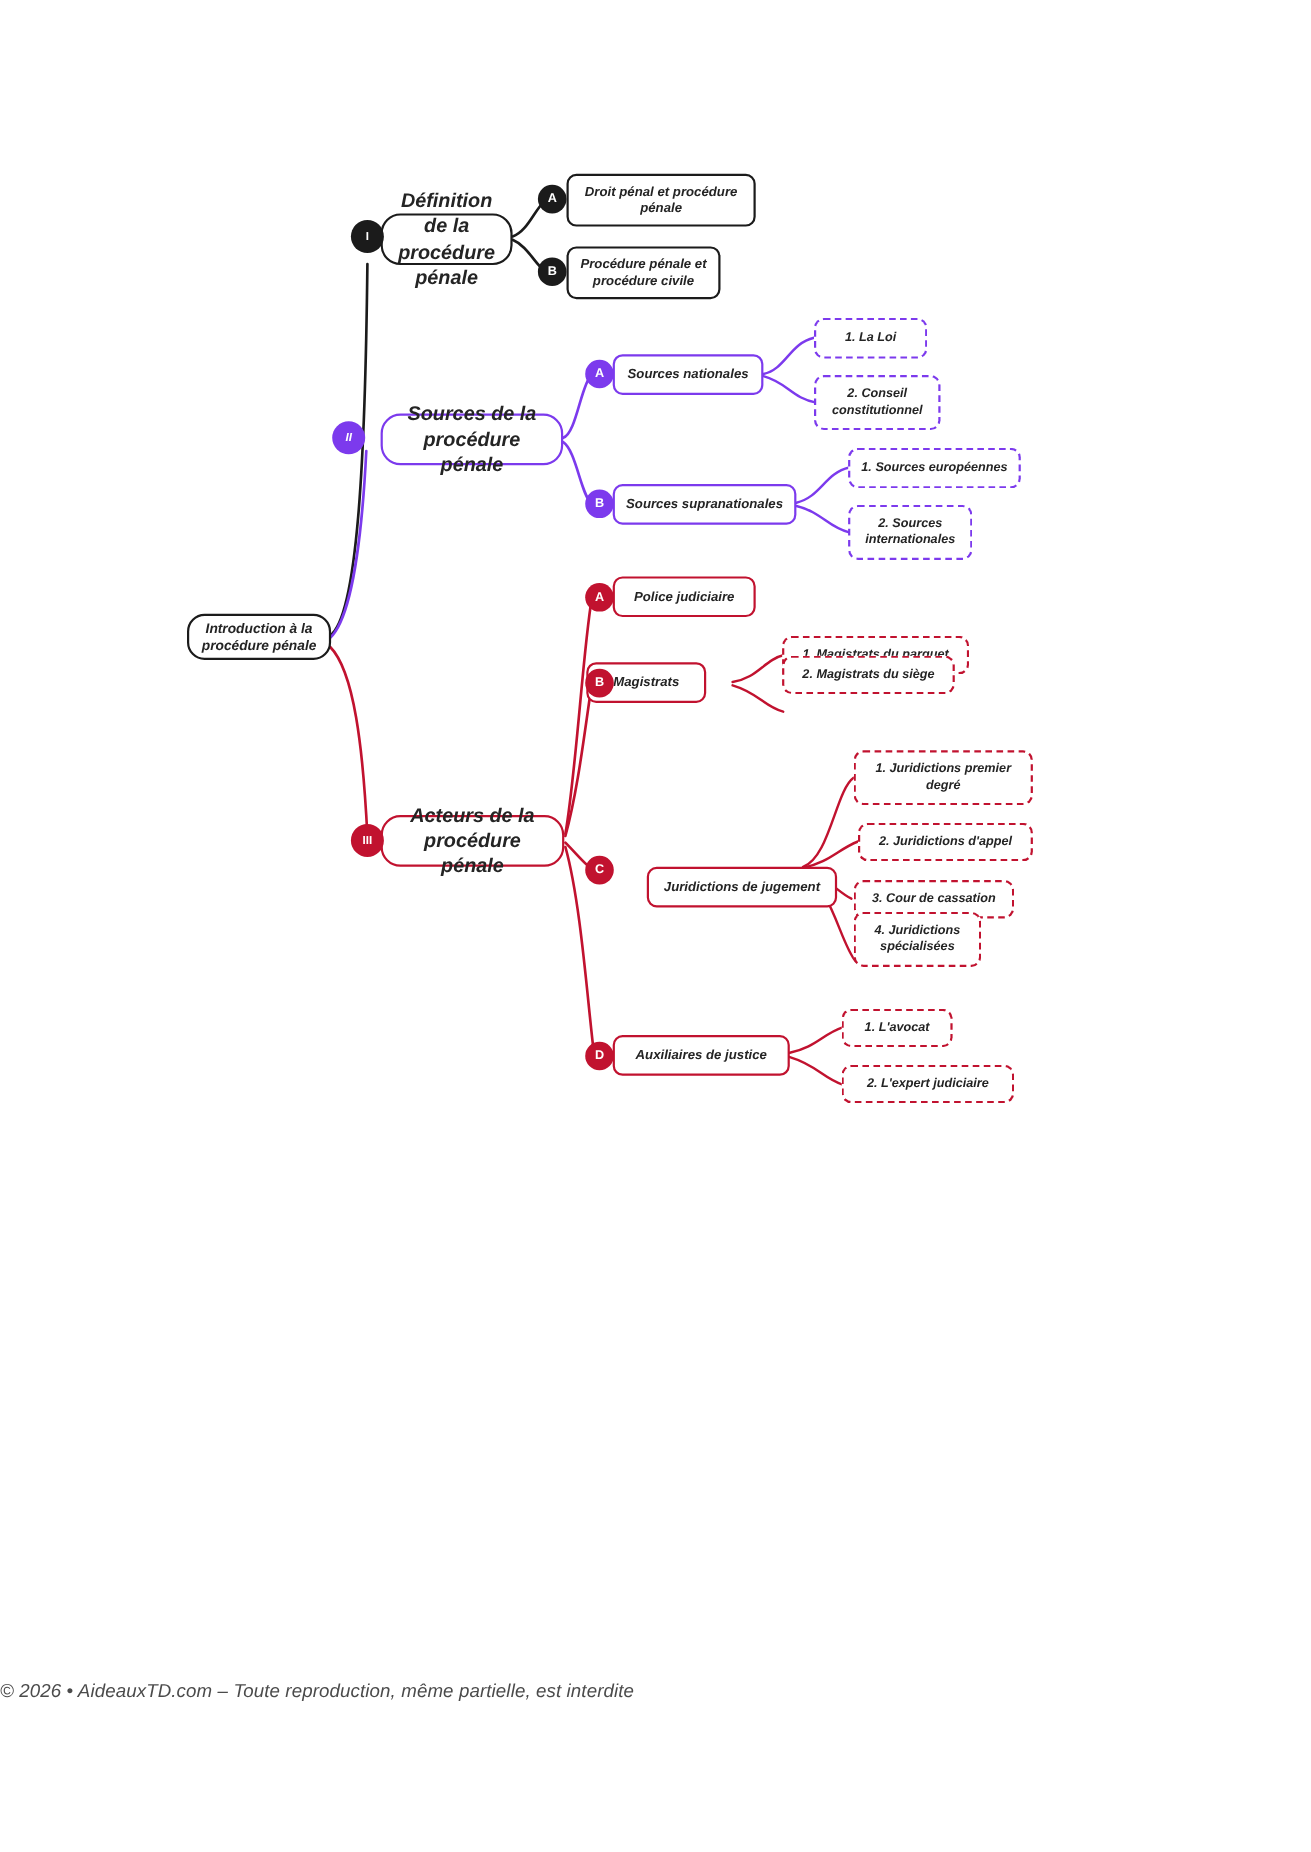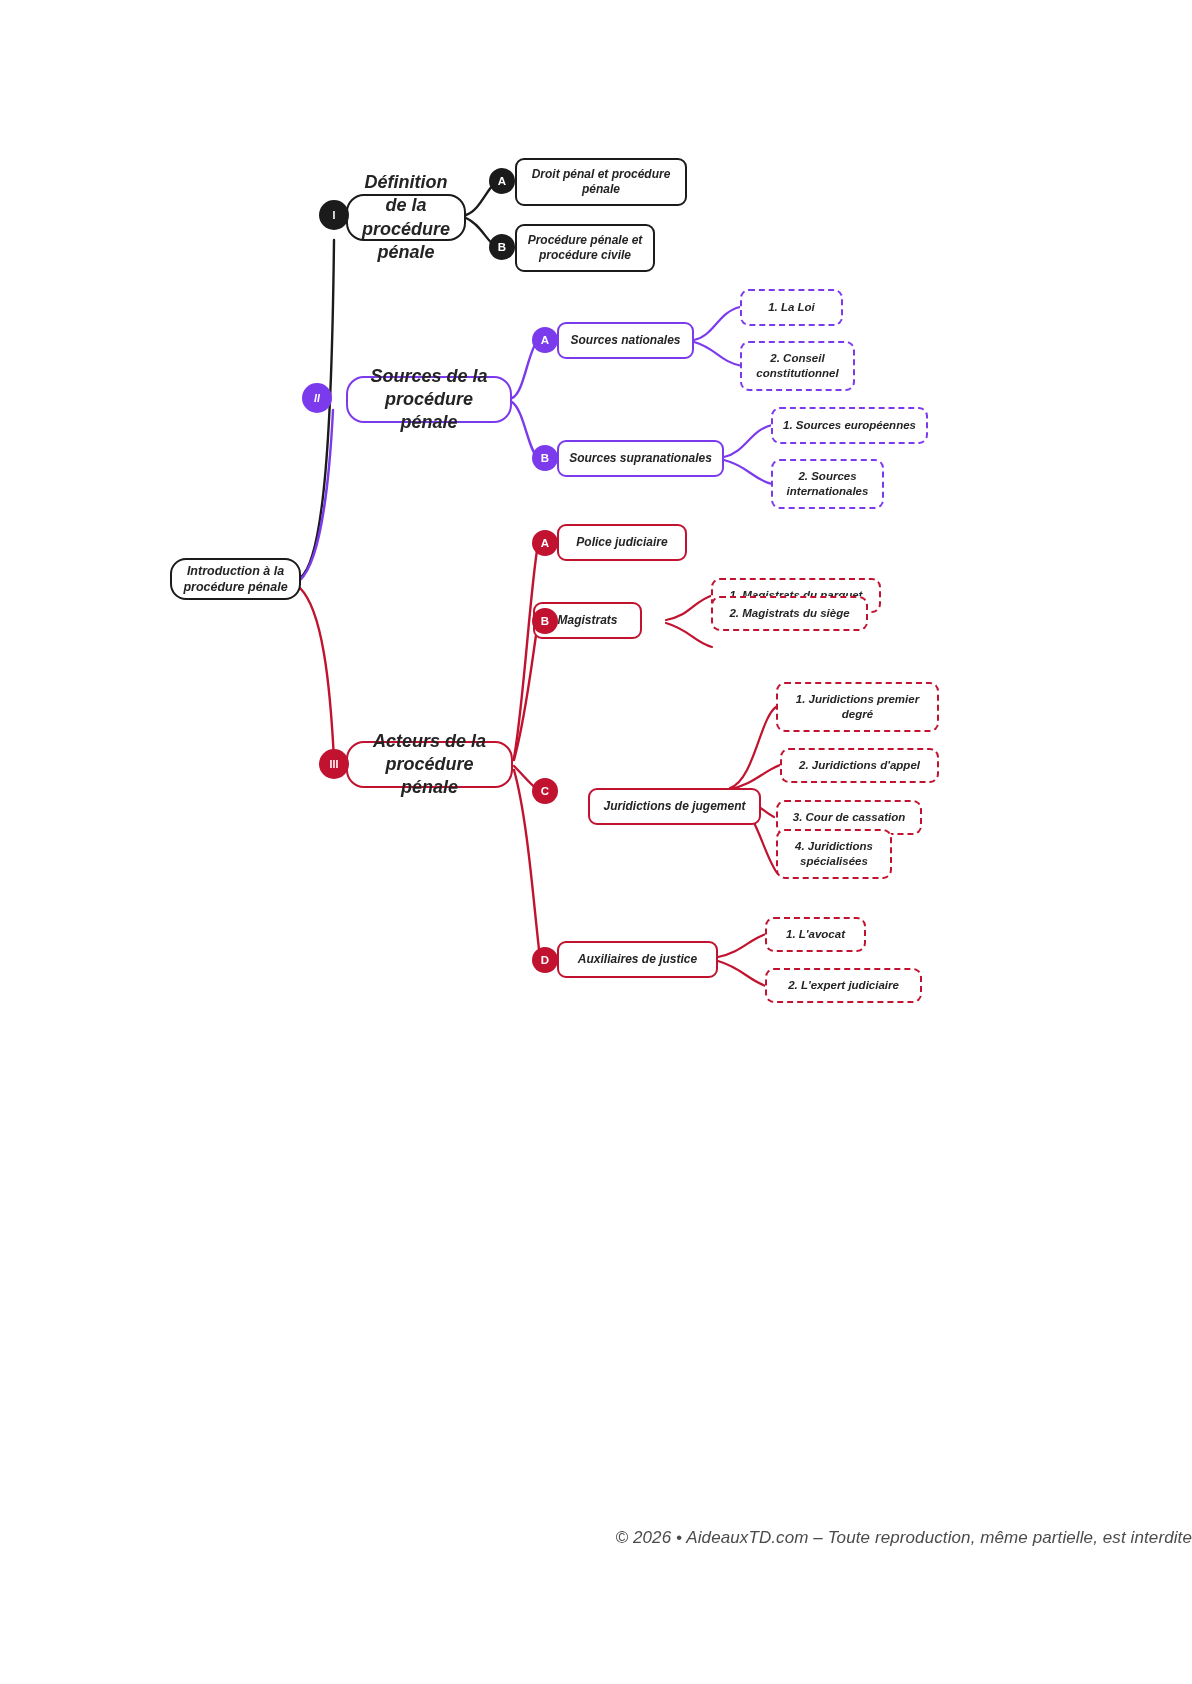--- a/index.html
+++ b/index.html
@@ -17,21 +17,21 @@
 
   
   #header {
     position: absolute; top: 0; left: 0; width: 1192px;
     text-align: center; padding-top: 17px;
     font-style: italic; font-size: 19px; color: #4b4b4b;
     letter-spacing: .2px;
   }
   #footer {
     position: absolute; top: 1528px; left: 0; width: 1192px;
-    text-align: right;
+    text-align: left;
     font-style: italic; font-size: 17px; color: #4b4b4b;
     letter-spacing: .1px;
   }
 
   
   #wires {
     position: absolute; top: 0; left: 0;
     width: 1192px; height: 1684px;
     pointer-events: none;
   }

